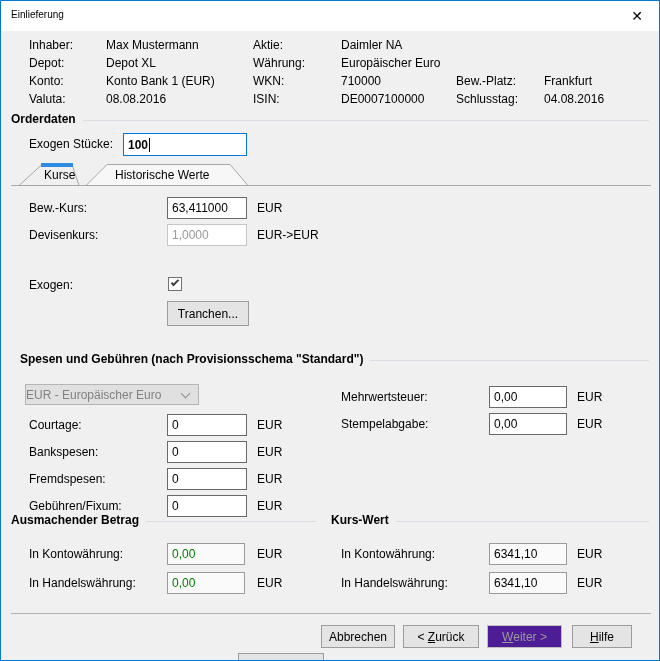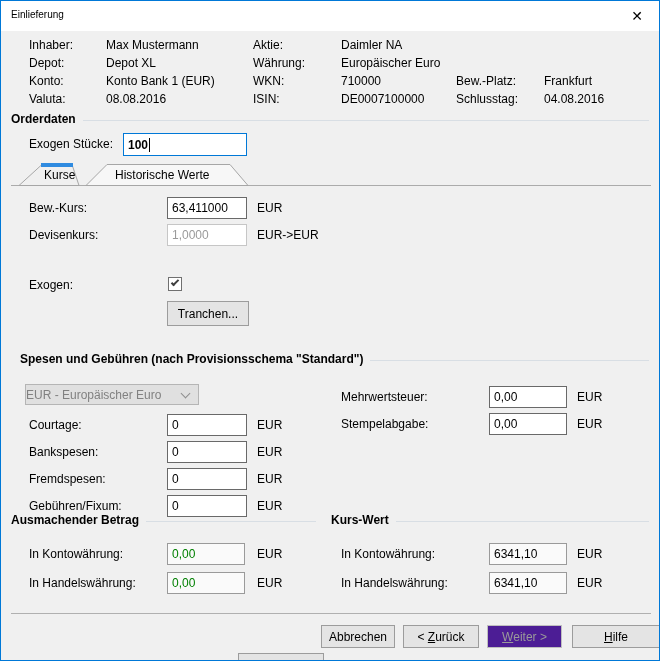--- a/index.html
+++ b/index.html
@@ -254,18 +254,18 @@
     </div>
     <div class="btn" style="left:320px;top:624px;width:74px">
       <span>Abbrechen</span>
     </div>
     <div class="btn" style="left:402px;top:624px;width:76px">
       <span><span>&lt; </span><span class="accel">Z</span><span>urück</span></span>
     </div>
     <div class="btn disabled" style="left:486px;top:624px;width:75px">
       <span><span class="accel">W</span><span>eiter &gt;</span></span>
     </div>
-    <div class="btn" style="left:571px;top:624px;width:88px">
+    <div class="btn" style="left:571px;top:624px;width:60px">
       <span><span class="accel">H</span><span>ilfe</span></span>
     </div>
   </div>
 
 </div>
 
 </body></html>

